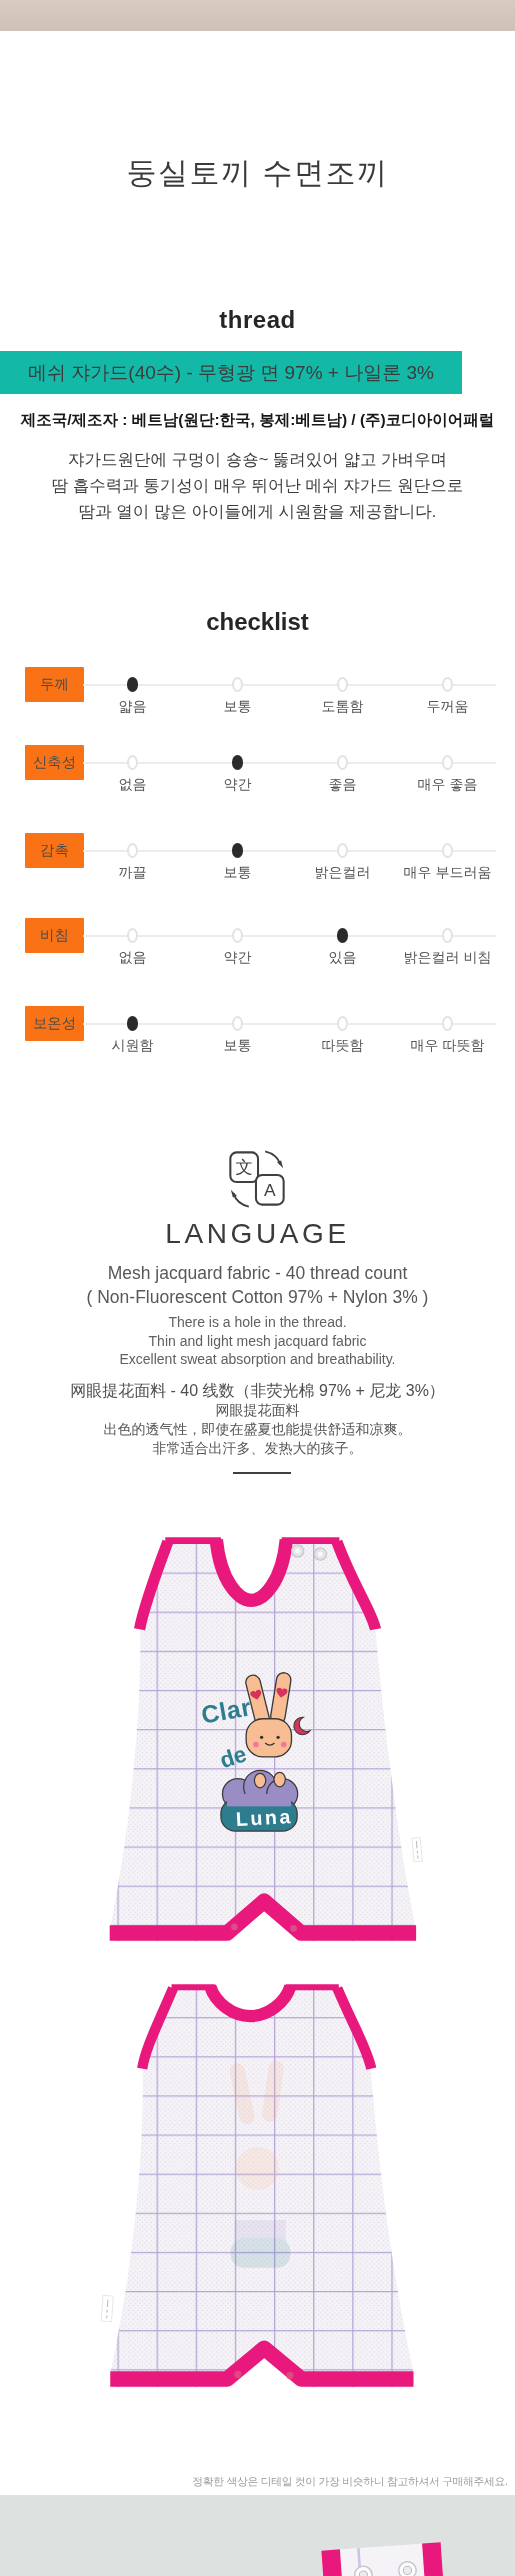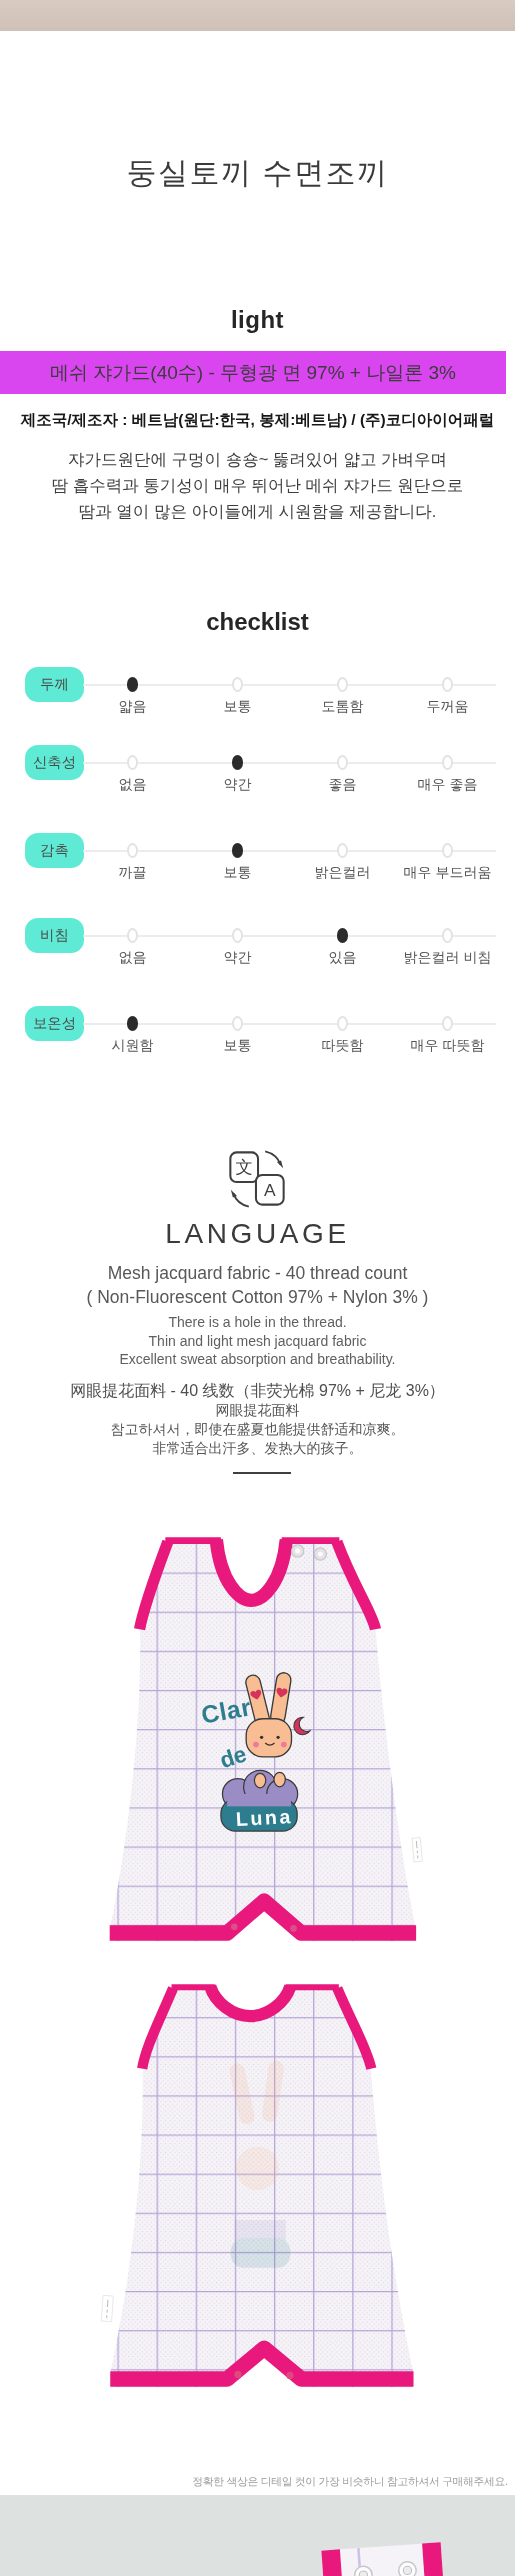--- a/index.html
+++ b/index.html
@@ -7,28 +7,28 @@
   .page{position:relative;width:515px;height:2968px;background:#ffffff;overflow:hidden;}
   .abs{position:absolute;}
   .center{left:0;width:515px;text-align:center;}
 
   .prev-photo-edge{top:0;left:0;width:515px;height:31px;
     background:linear-gradient(180deg,#d9cbc2 0%,#d3c5bb 55%,#cfc1b7 100%);}
 
   .title{top:150px;line-height:46px;font-size:30px;color:#3a3a3a;letter-spacing:1.5px;font-weight:400;}
 
   .h-fabric{top:304px;line-height:31px;font-size:24px;font-weight:700;color:#262626;letter-spacing:0.5px;}
-  .band{top:351px;left:0;width:506px;height:43px;background:#d946ef;}
+  .band{top:351px;left:0;width:462px;height:43px;background:#14b8a6;}
   .band-text{width:100%;text-align:center;line-height:43px;font-size:19px;color:#3c3c3c;}
   .manufacturer{top:407px;line-height:25px;font-size:15.5px;font-weight:700;color:#171717;}
   .desc{top:446px;font-size:16.5px;line-height:26px;color:#3e3e3e;}
 
   .h-checklist{top:606px;line-height:31px;font-size:24px;font-weight:700;color:#262626;}
   .cl-row{position:absolute;left:0;width:515px;height:58px;}
-  .pill{position:absolute;left:25px;top:0;width:59px;height:35px;background:#5eead4;border-radius:13px;}
+  .pill{position:absolute;left:25px;top:0;width:59px;height:35px;background:#f97316;border-radius:1px;}
   .pill span{display:block;text-align:center;line-height:35px;font-size:14.4px;color:#4a4a4a;}
   .track{position:absolute;left:83px;top:16.5px;width:413px;height:2.1px;background:#ececec;border-radius:1px;}
   .dot{position:absolute;top:9.8px;width:11.3px;height:15.5px;border-radius:50%;background:#ffffff;border:2.6px solid #e3e3e3;box-sizing:border-box;}
   .dot.filled{background:#2b2b2b;border-color:#2b2b2b;top:10.3px;height:14.4px;}
   .d0{left:127px}.d1{left:232px}.d2{left:337px}.d3{left:442px}
   .opt{position:absolute;top:31px;width:113px;text-align:center;font-size:14px;color:#555555;}
   .o0{left:76px}.o1{left:181px}.o2{left:286px}.o3{left:391px}
 
   .lang-icon{top:1148px;left:216px;width:82px;height:62px;}
   .h-language{top:1217px;line-height:33px;font-size:28px;font-weight:400;color:#3b3b3b;letter-spacing:3.6px;text-align:center;}
@@ -43,21 +43,21 @@
 </style>
 <title>둥실토끼 수면조끼</title></head>
 <body>
 
 <div class="page">
 
   <div class="abs prev-photo-edge"></div>
 
   <div class="abs center title">둥실토끼 수면조끼</div>
 
-  <div class="abs center h-fabric">light</div>
+  <div class="abs center h-fabric">thread</div>
   <div class="abs band">
     <div class="band-text">메쉬 쟈가드(40수) - 무형광 면 97% + 나일론 3%</div>
   </div>
   <div class="abs center desc">
     <div>쟈가드원단에 구멍이 숑숑~ 뚫려있어 얇고 가벼우며</div>
     <div>땀 흡수력과 통기성이 매우 뛰어난 메쉬 쟈가드 원단으로</div>
     <div>땀과 열이 많은 아이들에게 시원함을 제공합니다.</div>
   </div>
   <div class="abs center manufacturer">제조국/제조자 : 베트남(원단:한국, 봉제:베트남) / (주)코디아이어패럴</div>
 
@@ -154,21 +154,21 @@
     <div>( Non-Fluorescent Cotton 97% + Nylon 3% )</div>
   </div>
   <div class="abs center en-small">
     <div>There is a hole in the thread.</div>
     <div>Thin and light mesh jacquard fabric</div>
     <div>Excellent sweat absorption and breathability.</div>
   </div>
   <div class="abs center zh-big">网眼提花面料 - 40 线数（非荧光棉 97% + 尼龙 3%）</div>
   <div class="abs center zh-small">
     <div>网眼提花面料</div>
-    <div>참고하셔서，即使在盛夏也能提供舒适和凉爽。</div>
+    <div>出色的透气性，即使在盛夏也能提供舒适和凉爽。</div>
     <div>非常适合出汗多、发热大的孩子。</div>
   </div>
   <div class="abs divider"></div>
 
   <svg class="ph" style="top:1494px;height:464px" viewBox="0 0 1000 900">
     <defs>
       <pattern id="gf" width="76" height="76" patternUnits="userSpaceOnUse">
         <rect width="76" height="76" fill="#f6f3f8"></rect>
         <path d="M0,1 H76 M1,0 V76" stroke="#b7a6d9" stroke-width="3" fill="none"></path>
       </pattern>

